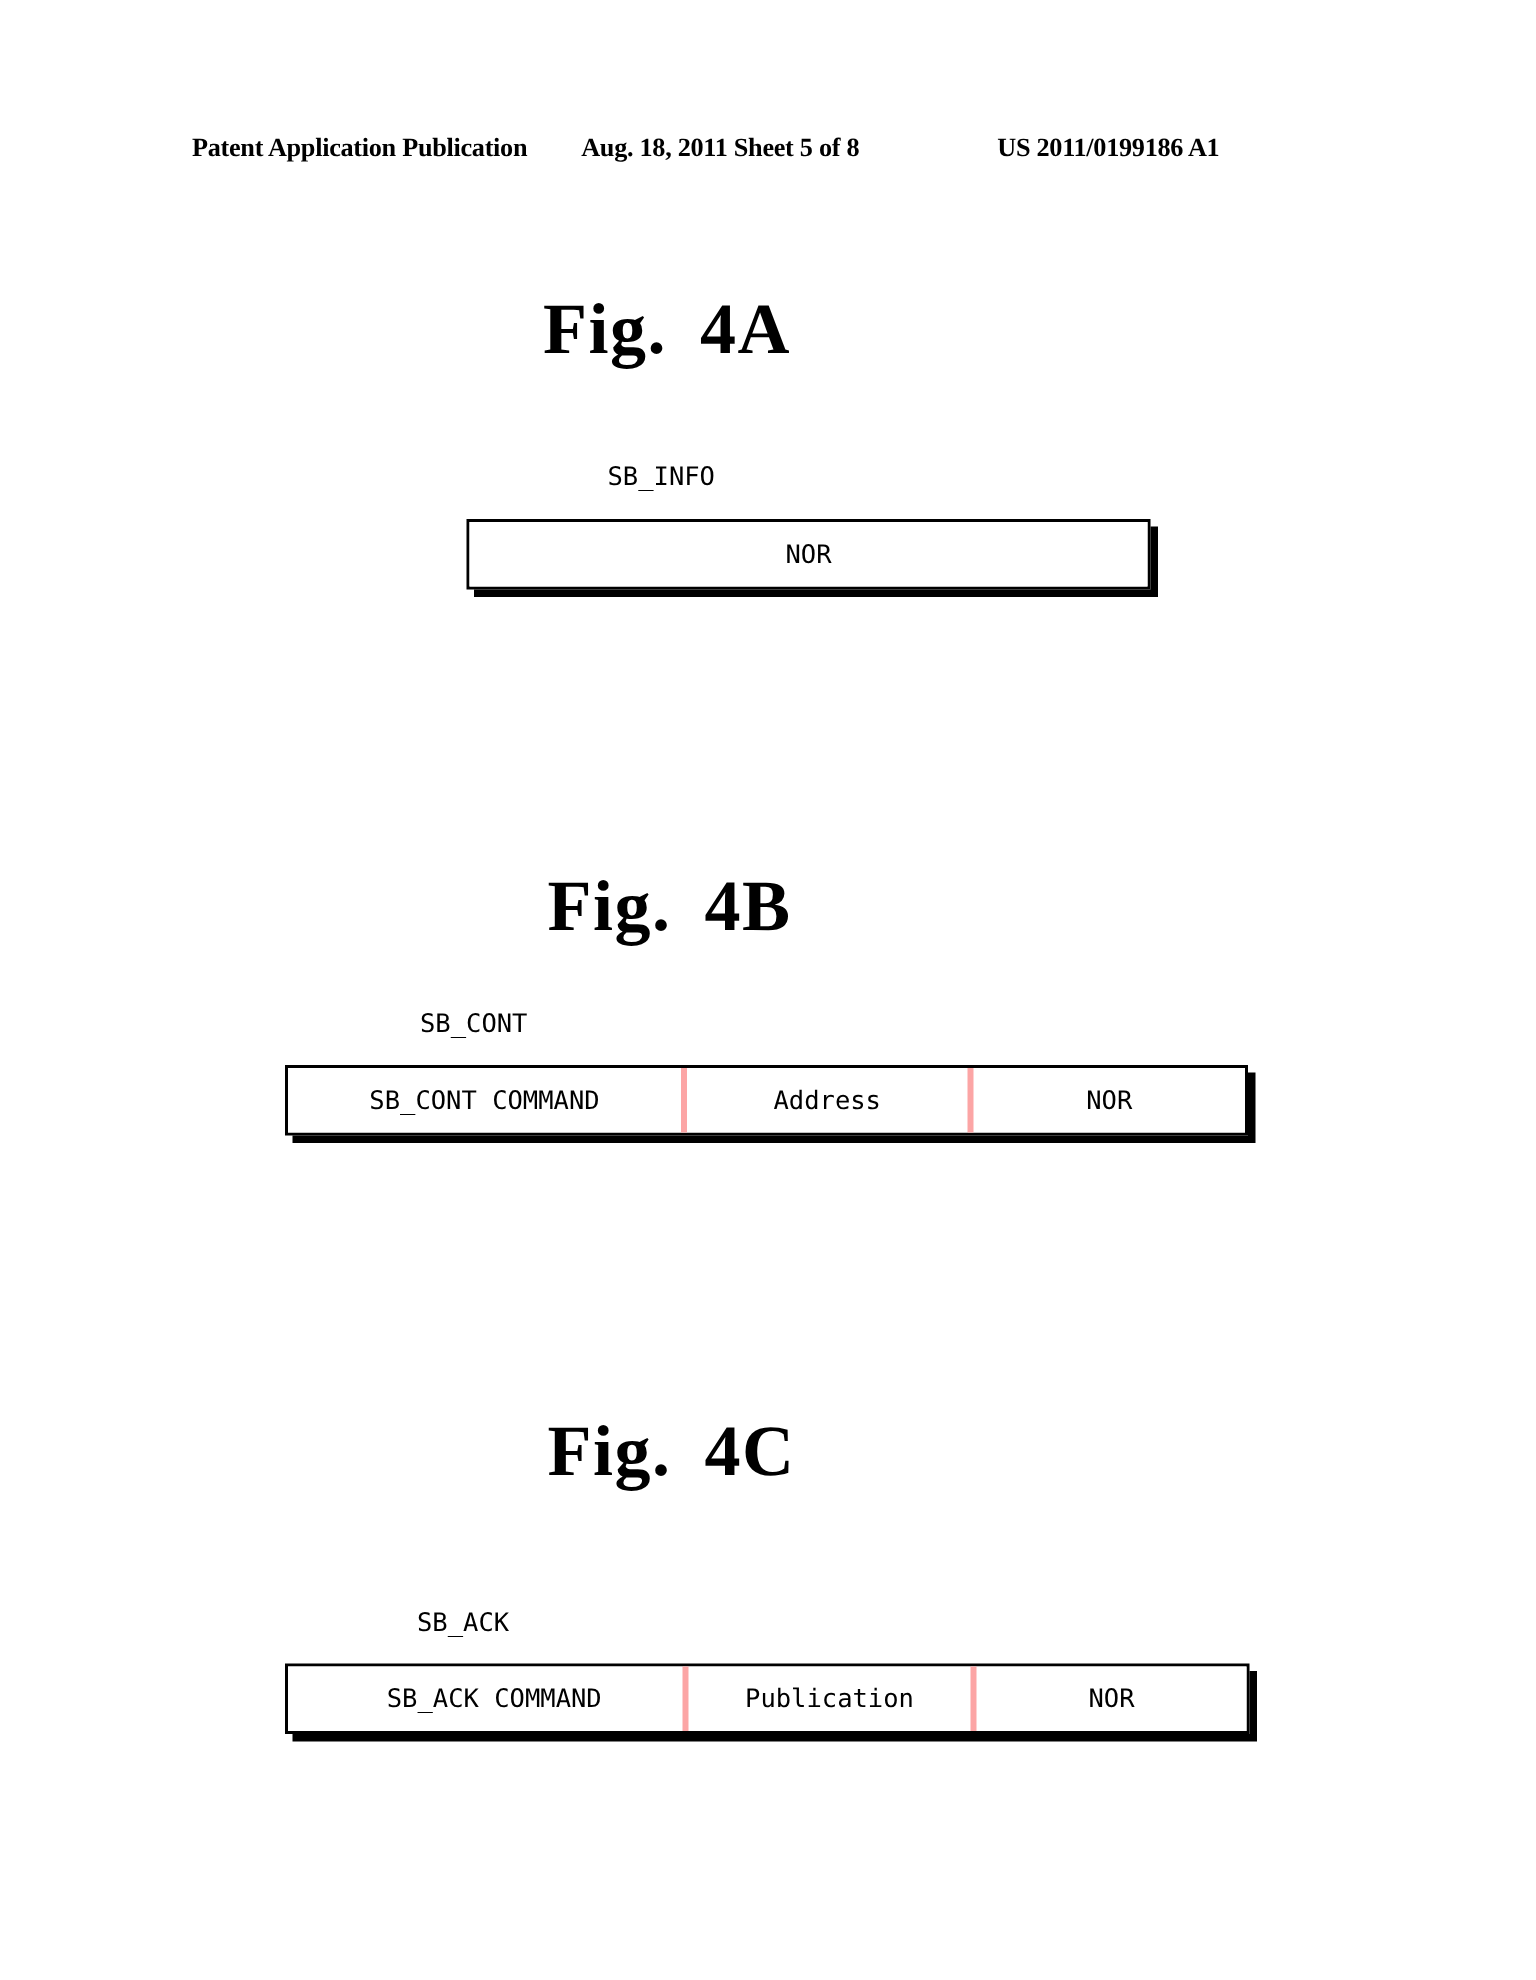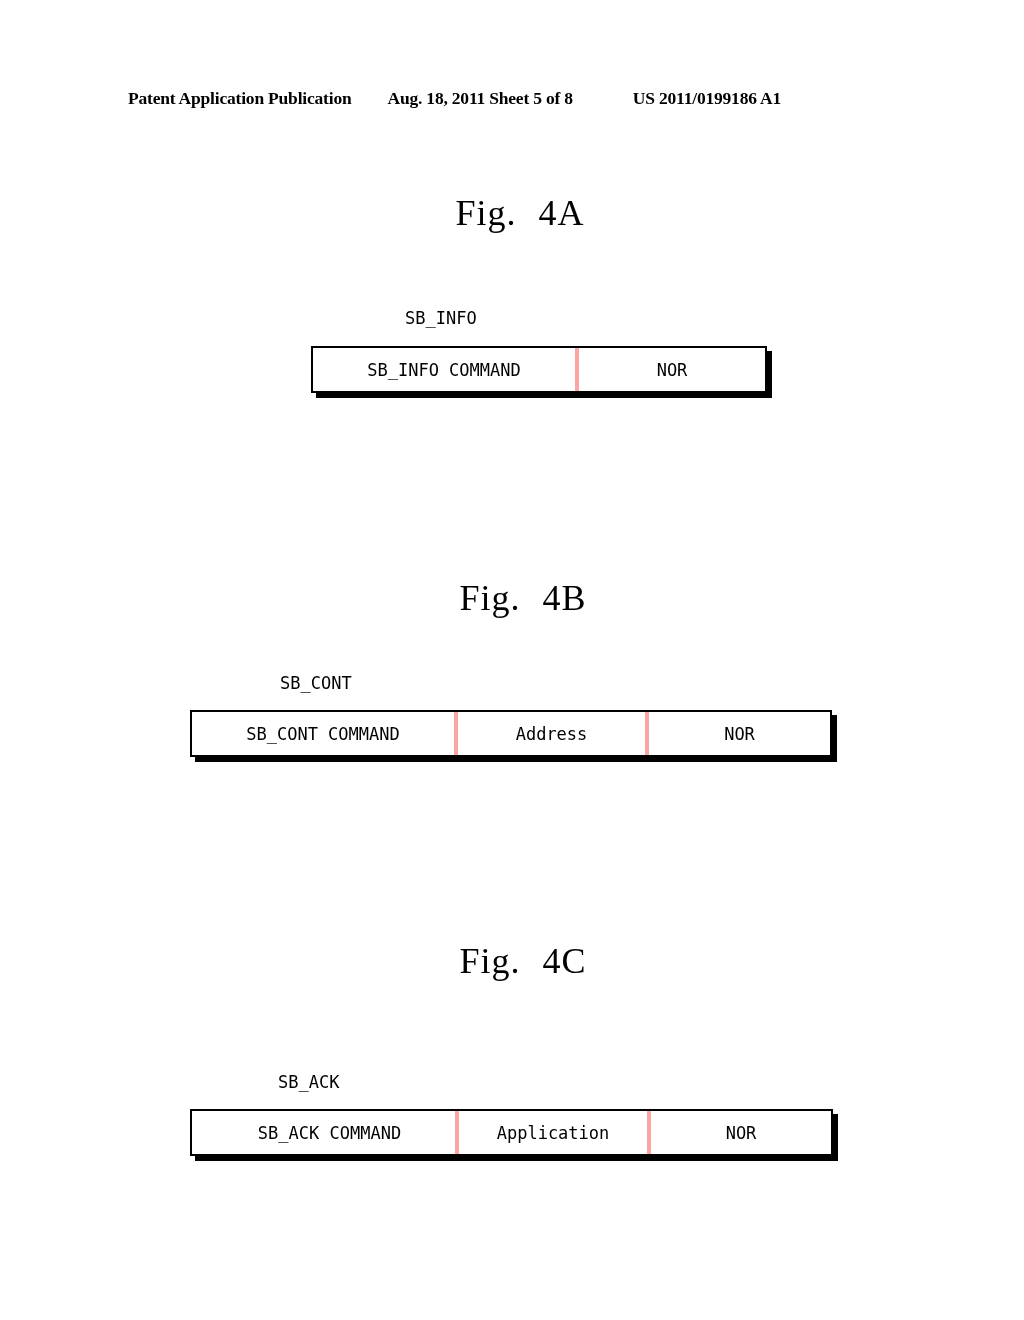--- a/index.html
+++ b/index.html
@@ -28,32 +28,32 @@
     display: flex;
     align-items: flex-start;
     font-family: "Liberation Serif", "DejaVu Serif", serif;
     font-weight: bold;
     font-size: 17.5px;
     letter-spacing: -0.2px;
     white-space: nowrap;
   }
   .hdr-left   { flex: 0 0 auto; }
   .hdr-mid    { flex: 0 0 auto; margin-left: 36px; }
-  .hdr-right  { flex: 0 0 auto; margin-left: 60px; }
+  .hdr-right  { flex: 0 0 auto; margin-left: 92px; }
 
   
   .figure {
     position: absolute;
   }
   .fig-title {
     position: absolute;
-    text-align: center;
+    text-align: left;
     font-family: "Liberation Serif", "DejaVu Serif", serif;
-    font-size: 36px;
-    font-weight: normal;
+    font-size: 48px;
+    font-weight: bold;
     letter-spacing: 1px;
     white-space: nowrap;
   }
   .fig-title .ft-word { }
   .fig-title .ft-num  { margin-left: 22px; }
 
   
   .packet-label {
     position: absolute;
     font-family: "DejaVu Sans Mono", "Liberation Mono", monospace;
@@ -123,21 +123,20 @@
 
 <div class="figure" id="fig-4a"></div>
 
 <div class="fig-title" id="fig-4a-title">
   <span class="ft-word">Fig.</span><span class="ft-num">4A</span>
 </div>
 
 <div class="packet-label" id="fig-4a-label">SB_INFO</div>
 
 <div class="packet-bar" id="fig-4a-bar">
-  <div class="packet-cell c0">SB_INFO COMMAND</div>
   <div class="packet-cell c1">NOR</div>
 </div>
 
 <div class="figure" id="fig-4b"></div>
 
 <div class="fig-title" id="fig-4b-title">
   <span class="ft-word">Fig.</span><span class="ft-num">4B</span>
 </div>
 
 <div class="packet-label" id="fig-4b-label">SB_CONT</div>
@@ -151,15 +150,15 @@
 <div class="figure" id="fig-4c"></div>
 
 <div class="fig-title" id="fig-4c-title">
   <span class="ft-word">Fig.</span><span class="ft-num">4C</span>
 </div>
 
 <div class="packet-label" id="fig-4c-label">SB_ACK</div>
 
 <div class="packet-bar" id="fig-4c-bar">
   <div class="packet-cell c0">SB_ACK COMMAND</div>
-  <div class="packet-cell c1">Application</div>
+  <div class="packet-cell c1">Publication</div>
   <div class="packet-cell c2">NOR</div>
 </div>
 
 </body></html>

